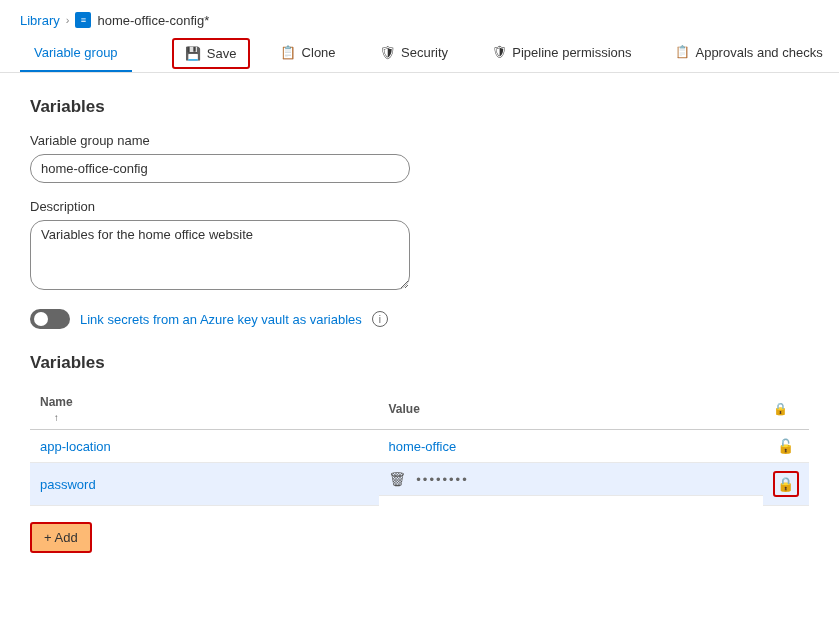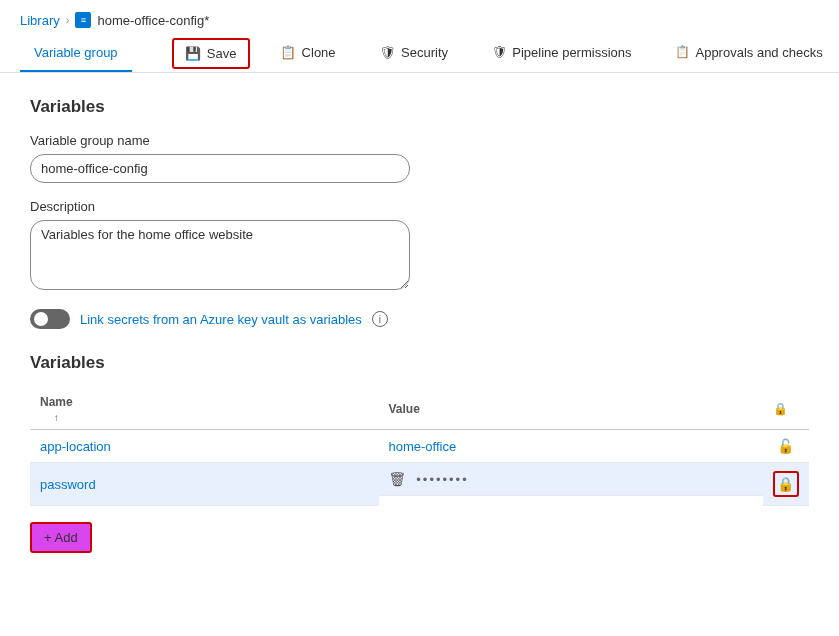--- a/index.html
+++ b/index.html
@@ -217,21 +217,21 @@
     
     .add-btn {
       display: inline-flex;
       gap: 6px;
       padding: 6px 12px;
       border: 2px solid #cc0000;
       border-radius: 3px;
       cursor: pointer;
       font-size: 13px;
       color: #333;
-      background: #d946ef;
+      background: #fdba74;
       margin-top: 16px;
       font-family: inherit;
     }
 
     .th-sort {
       display: inline-flex;
       align-items: center;
       gap: 3px;
       flex-direction: column;
     }

